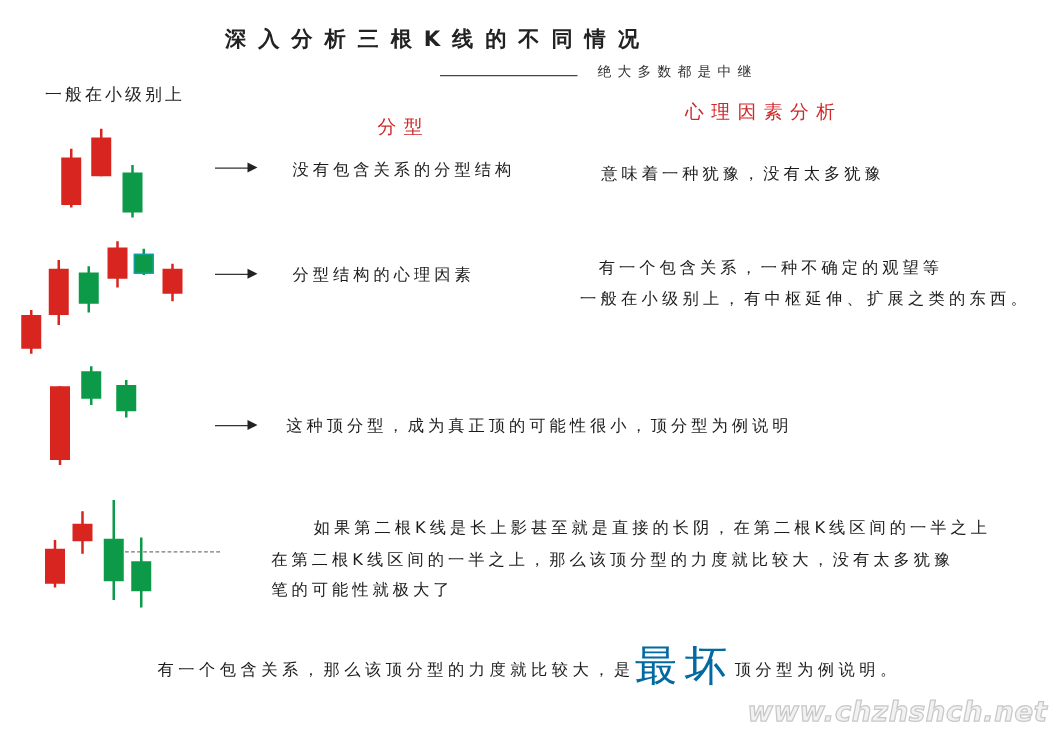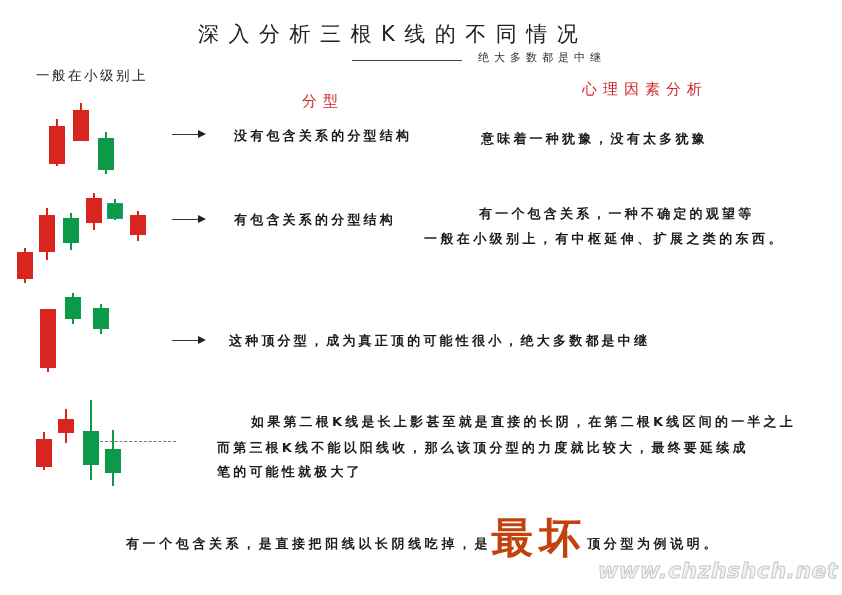--- a/index.html
+++ b/index.html
@@ -1,38 +1,38 @@
 <!DOCTYPE html>
 <html><head>
 <meta charset="utf-8">
 <style>
   html, body { margin:0; padding:0; background:#ffffff; }
   body { width:842px; height:595px; position:relative; overflow:hidden;
          font-family: "DejaVu Sans", "Liberation Sans", sans-serif; color:#1a1a1a; }
   .abs { position:absolute; white-space:nowrap; }
-  .title { left:198px; top:20px; font-size:21px; letter-spacing:9.5px; color:#222; }
+  .title { left:180px; top:20px; font-size:17px; letter-spacing:9.5px; color:#222;font-weight:bold; }
   .subtitle { left:478px; top:50px; font-size:11px; letter-spacing:5px; color:#333; }
   .sub-line { position:absolute; left:352px; top:60px; width:110px; height:1px; background:#444; }
   .intro { left:36px; top:67px; font-size:13.5px; letter-spacing:2.5px; color:#222; }
   .col-head { color:#d0282a; font-size:15px; letter-spacing:6px; }
   .h-fenxing { left:302px; top:92px; }
-  .h-xinli { left:548px; top:80px;margin-left:34px; }
-  .txt { font-size:13px; letter-spacing:3.2px; color:#1c1c1c;font-weight:bold; }
+  .h-xinli { left:548px; top:80px; }
+  .txt { font-size:13px; letter-spacing:3.2px; color:#1c1c1c; }
   .arrow { position:absolute; height:1px; background:#333; }
   .arrow::after { content:""; position:absolute; right:-2px; top:-4px;
                   border-left:8px solid #222; border-top:4.5px solid transparent; border-bottom:4.5px solid transparent; }
   .candle { position:absolute; }
   .wick { position:absolute; width:2px; }
   .body { position:absolute; }
   .red .wick, .red .body { background:#d9251f; }
   .green .wick, .green .body { background:#0c9a49; }
   .green.teal .body { outline:1px solid #10a0a0; outline-offset:-1px; }
   .dashline { position:absolute; left:100px; top:441px; width:76px; height:0;
               border-top:1px dashed #777; }
-  .big-red { color:#c2410c; font-size:42px; letter-spacing:6px; vertical-align:-4px; }
+  .big-red { color:#0369a1; font-size:34px; letter-spacing:6px; vertical-align:-4px; }
   .watermark { left:598px; top:558px; font-size:22px; font-style:italic; font-weight:bold;
                color:#f2f2f2; -webkit-text-stroke:1px #c8c8c8; letter-spacing:0.5px; }
 </style>
 </head>
 <body>
 
 <div class="abs title">深入分析三根K线的不同情况</div>
 <div class="sub-line"></div>
 <div class="abs subtitle">绝大多数都是中继</div>
 <div class="abs intro">一般在小级别上</div>
@@ -112,28 +112,28 @@
       <div class="body" style="left: 105px; top: 449px; width: 16px; height: 24px;"></div>
     </div>
   </div>
 <div class="dashline"></div>
 
 <div class="arrow" style="left:172px;top:134px;width:32px;"></div>
 <div class="abs txt" style="left:234px;top:127px;">没有包含关系的分型结构</div>
 <div class="abs txt" style="left:481px;top:130px;">意味着一种犹豫，没有太多犹豫</div>
 
 <div class="arrow" style="left:172px;top:219px;width:32px;"></div>
-<div class="abs txt" style="left:234px;top:211px;">有包含关系的分型结构</div>
+<div class="abs txt" style="left:234px;top:211px;">分型结构的心理因素</div>
 <div class="abs txt" style="left:479px;top:205px;">有一个包含关系，一种不确定的观望等</div>
-<div class="abs txt" style="left:424px;top:230px;letter-spacing:3.4px;">一般在小级别上，有中枢延伸、扩展之类的东西。</div>
+<div class="abs txt" style="left:464px;top:230px;letter-spacing:3.4px;">一般在小级别上，有中枢延伸、扩展之类的东西。</div>
 
 <div class="arrow" style="left:172px;top:340px;width:32px;"></div>
-<div class="abs txt" style="left:229px;top:332px;">这种顶分型，成为真正顶的可能性很小，绝大多数都是中继</div>
+<div class="abs txt" style="left:229px;top:332px;">这种顶分型，成为真正顶的可能性很小，顶分型为例说明</div>
 
 <div class="abs txt" style="left:251px;top:413px;">如果第二根K线是长上影甚至就是直接的长阴，在第二根K线区间的一半之上</div>
-<div class="abs txt" style="left:217px;top:439px;">而第三根K线不能以阳线收，那么该顶分型的力度就比较大，最终要延续成</div>
+<div class="abs txt" style="left:217px;top:439px;">在第二根K线区间的一半之上，那么该顶分型的力度就比较大，没有太多犹豫</div>
 <div class="abs txt" style="left:217px;top:463px;">笔的可能性就极大了</div>
 
 <div class="abs txt" style="left:126px;top:510px;letter-spacing:3.6px;">
-  <span>有一个包含关系，是直接把阳线以长阴线吃掉，是</span><span class="big-red">最坏</span><span>顶分型为例说明。</span>
+  <span>有一个包含关系，那么该顶分型的力度就比较大，是</span><span class="big-red">最坏</span><span>顶分型为例说明。</span>
 </div>
 
 <div class="abs watermark">www.chzhshch.net</div>
 
 </body></html>

